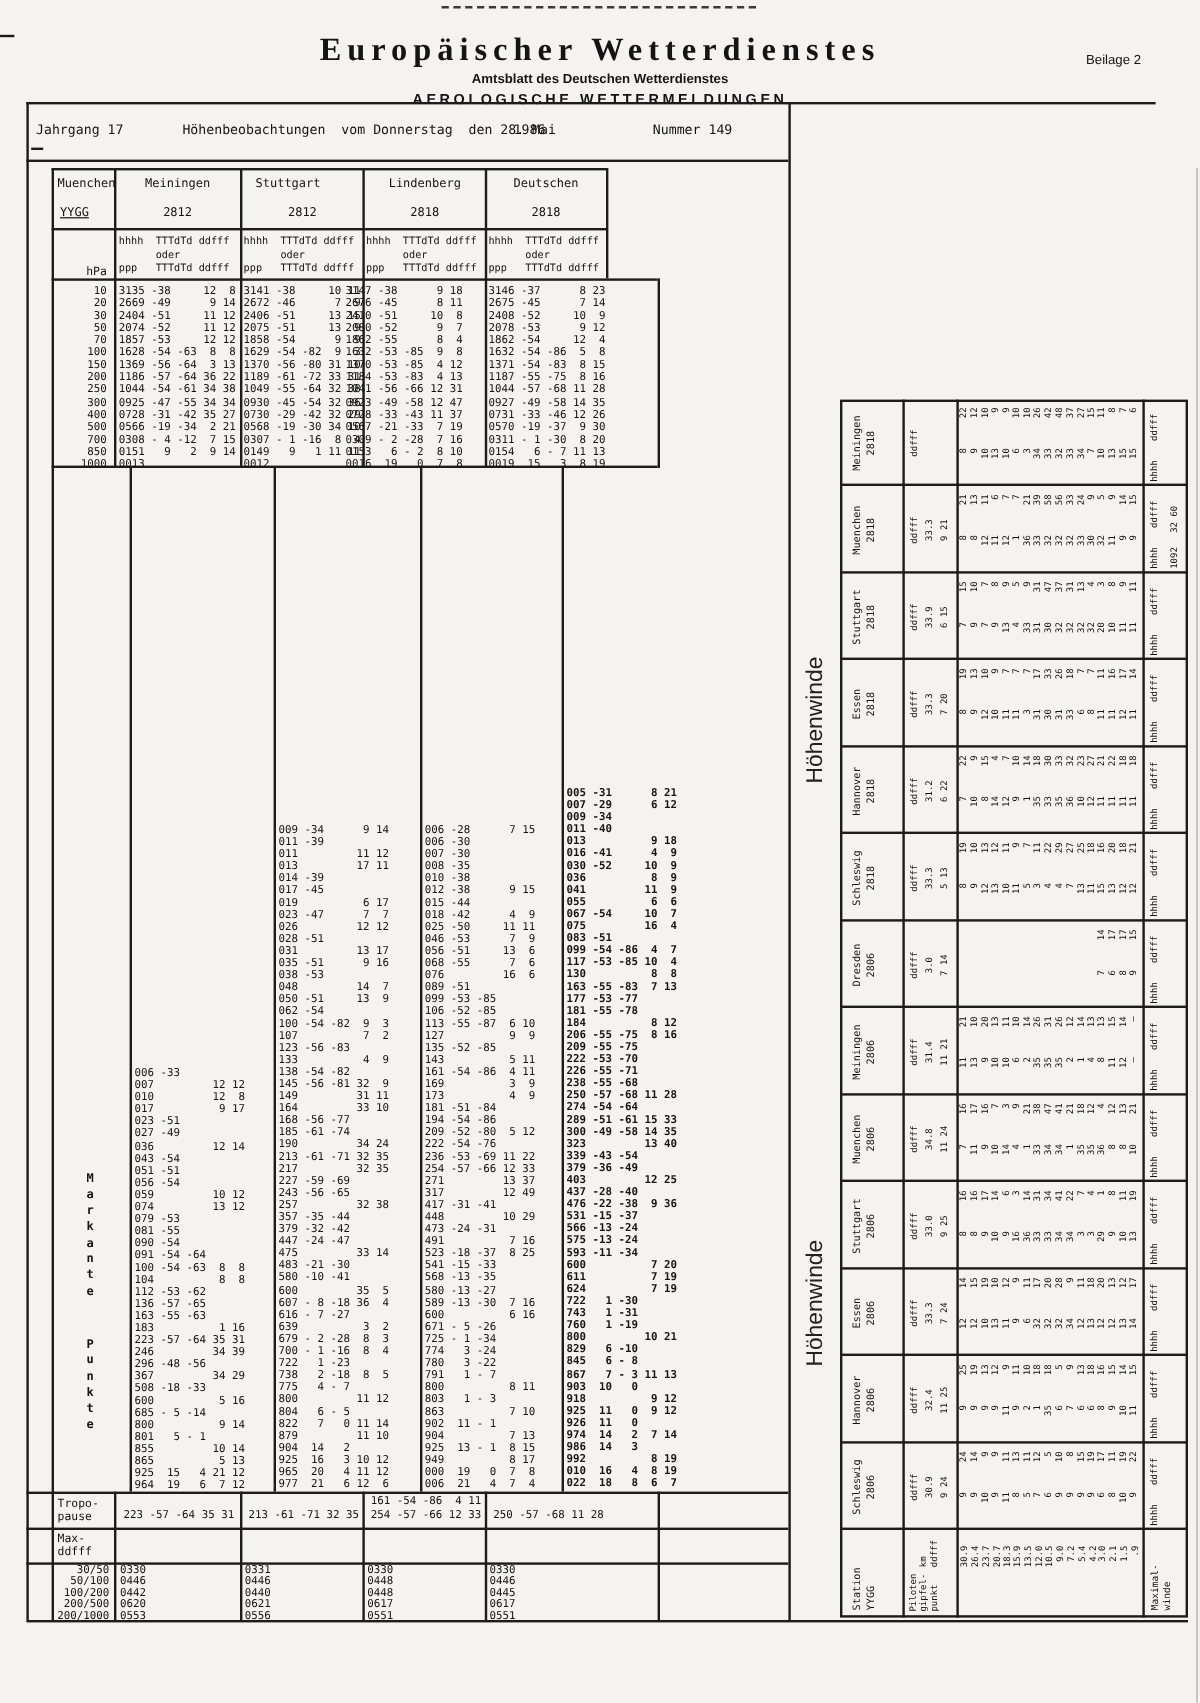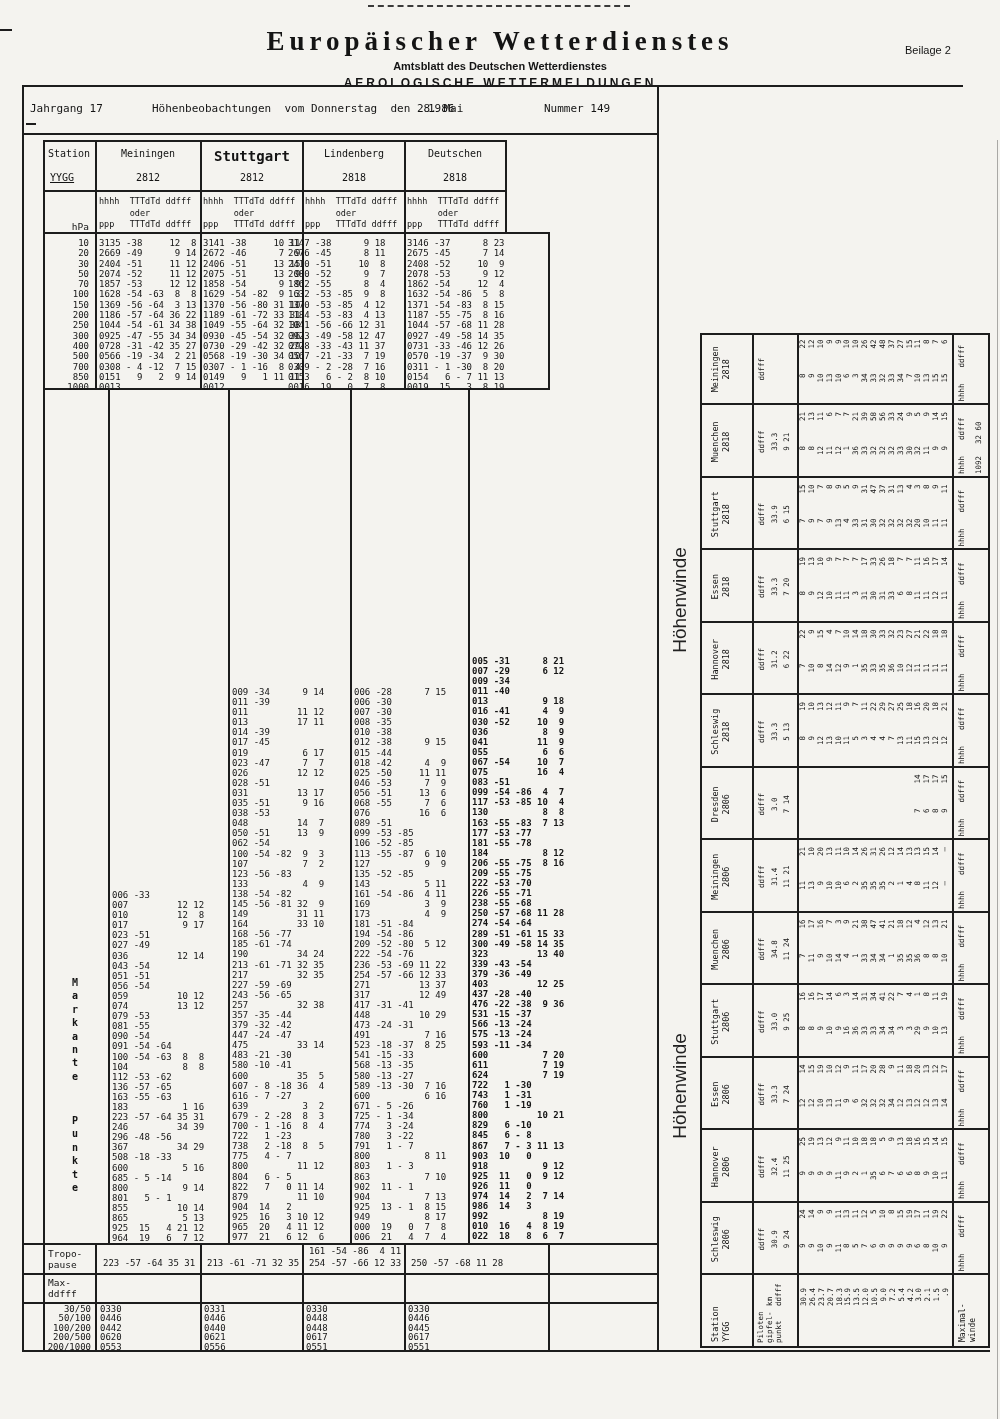--- a/index.html
+++ b/index.html
@@ -60,28 +60,28 @@
     <div class="abs mono" style="left: 43px; top: 140px; width: 462px; height: 2px; background: rgb(28, 28, 28);"></div>
     <div class="abs mono" style="left: 43px; top: 190px; width: 462px; height: 2px; background: rgb(28, 28, 28);"></div>
     <div class="abs mono" style="left: 43px; top: 232px; width: 505px; height: 2px; background: rgb(28, 28, 28);"></div>
     <div class="abs mono" style="left: 43px; top: 388px; width: 505px; height: 2px; background: rgb(28, 28, 28);"></div>
     <div class="abs mono" style="left: 22px; top: 1243px; width: 635px; height: 2px; background: rgb(28, 28, 28);"></div>
     <div class="abs mono" style="left: 22px; top: 1273px; width: 635px; height: 2px; background: rgb(28, 28, 28);"></div>
     <div class="abs mono" style="left: 22px; top: 1302px; width: 635px; height: 2px; background: rgb(28, 28, 28);"></div>
     <div class="abs mono" style="left: 22px; top: 1350px; width: 968px; height: 2px; background: rgb(28, 28, 28);"></div>
   </div>
 <div id="main-content">
-    <div class="abs mono" style="left: 48px; top: 148px; font-size: 10px; white-space: pre;">Station</div>
+    <div class="abs mono" style="left: 48px; top: 148px; font-size: 10px; white-space: pre;">Muenchen</div>
     <div class="abs mono" style="left: 50px; top: 172px; font-size: 10px; white-space: pre; text-decoration: underline;">YYGG</div>
     <div class="abs mono ctr" style="left: 148px; top: 148px; font-size: 10px; white-space: pre;">Meiningen</div>
     <div class="abs mono ctr" style="left: 148px; top: 172px; font-size: 10px; white-space: pre;">2812</div>
     <div class="abs mono" style="left: 99px; top: 196px; font-size: 8.5px; line-height: 11.5px; white-space: pre;">hhhh  TTTdTd ddfff
       oder
 ppp   TTTdTd ddfff</div>
-    <div class="abs mono ctr" style="left: 252px; top: 148px; font-size: 14px; white-space: pre; font-weight: bold;">Stuttgart</div>
+    <div class="abs mono ctr" style="left: 240px; top: 148px; font-size: 10px; white-space: pre;">Stuttgart</div>
     <div class="abs mono ctr" style="left: 252px; top: 172px; font-size: 10px; white-space: pre;">2812</div>
     <div class="abs mono" style="left: 203px; top: 196px; font-size: 8.5px; line-height: 11.5px; white-space: pre;">hhhh  TTTdTd ddfff
       oder
 ppp   TTTdTd ddfff</div>
     <div class="abs mono ctr" style="left: 354px; top: 148px; font-size: 10px; white-space: pre;">Lindenberg</div>
     <div class="abs mono ctr" style="left: 354px; top: 172px; font-size: 10px; white-space: pre;">2818</div>
     <div class="abs mono" style="left: 305px; top: 196px; font-size: 8.5px; line-height: 11.5px; white-space: pre;">hhhh  TTTdTd ddfff
       oder
 ppp   TTTdTd ddfff</div>
     <div class="abs mono ctr" style="left: 455px; top: 148px; font-size: 10px; white-space: pre;">Deutschen</div>

